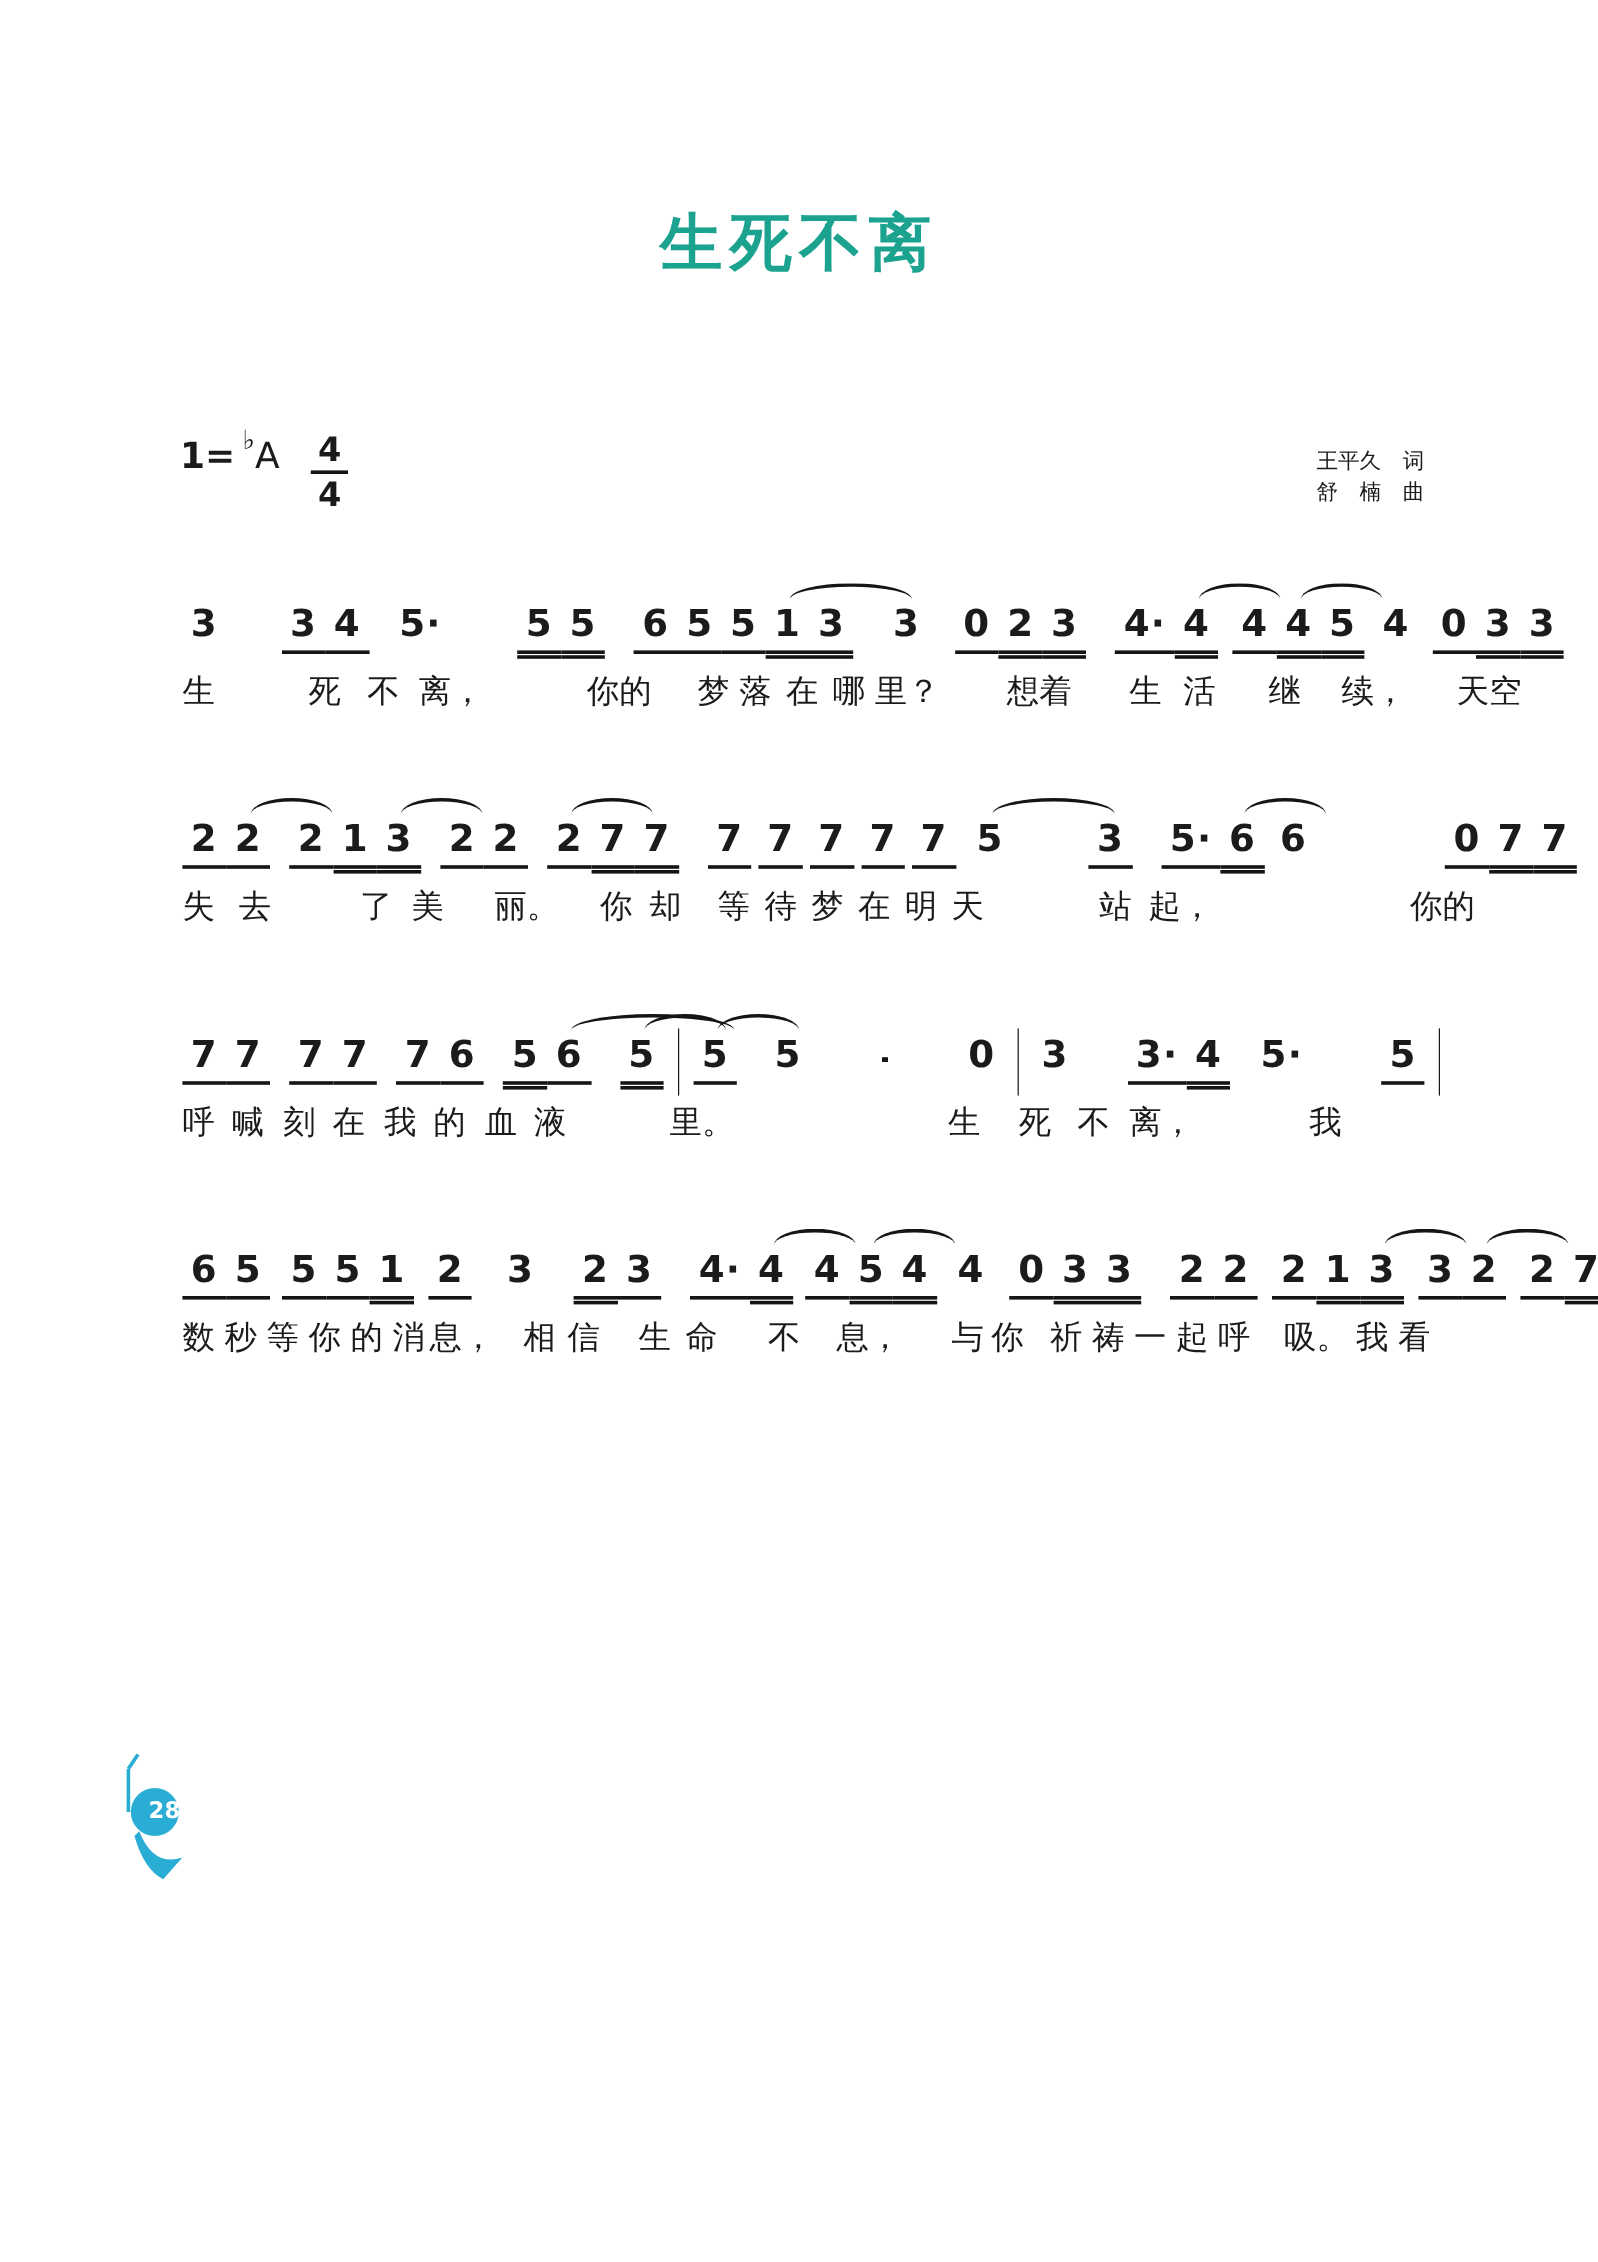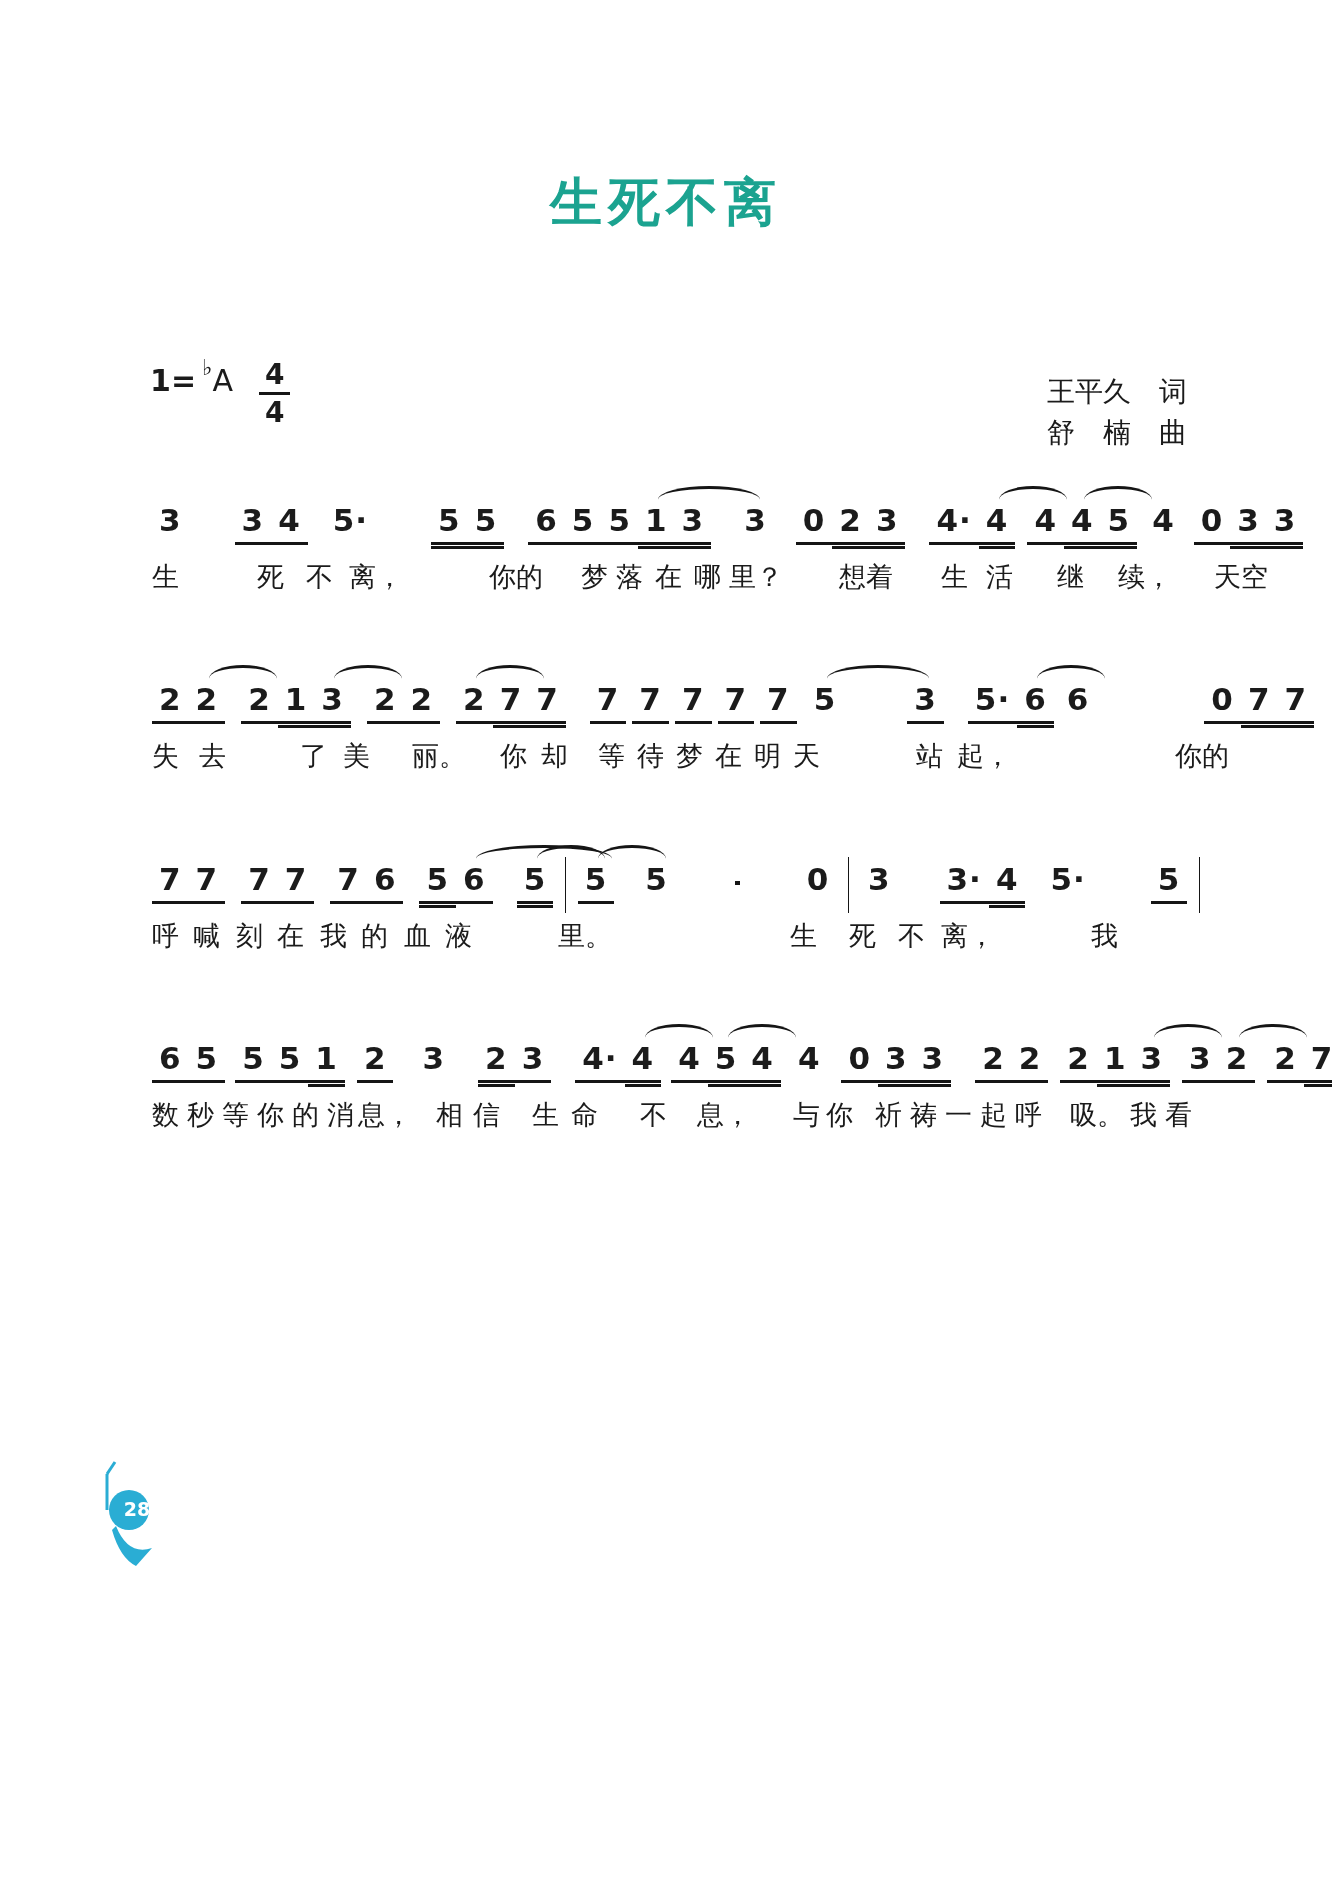--- a/index.html
+++ b/index.html
@@ -22,21 +22,21 @@
     color:#1ba390;
   }
   
   .meta{position:relative;margin:128px 145px 0 150px;height:78px;}
   .keysig{display:inline-flex;align-items:flex-start;font-weight:bold;font-size:30px;line-height:1;}
   .keysig .flat{font-size:22px;position:relative;top:-9px;margin-left:6px;font-weight:normal;}
   .keysig .letter{font-weight:normal;font-size:30px;}
   .frac{display:inline-flex;flex-direction:column;align-items:center;margin-left:26px;font-size:28px;font-weight:bold;line-height:1.05;position:relative;top:-6px;}
   .frac .fn{border-bottom:3px solid #151515;padding:0 6px 3px;}
   .frac .fd{padding-top:3px;}
-  .credits{position:absolute;right:0;top:6px;text-align:center;font-family:"DejaVu Serif","Liberation Serif",serif;font-size:28px;}
+  .credits{position:absolute;right:0;top:6px;text-align:center;font-family:"DejaVu Serif","Liberation Serif",serif;font-size:18px;}
   .credits div{line-height:1.45;white-space:pre;}
   .tempo{margin:2px 0 0 150px;font-size:25px;font-weight:bold;}
   
   .score{margin:30px 0 0 152px;width:1060px;}
   .score-line{margin-bottom:60px;}
   .notes-row{display:flex;align-items:flex-end;padding-top:24px;position:relative;}
   .note{
     position:relative;
     font-weight:bold;font-size:31px;line-height:1;
     padding:2px 7px 6px;

